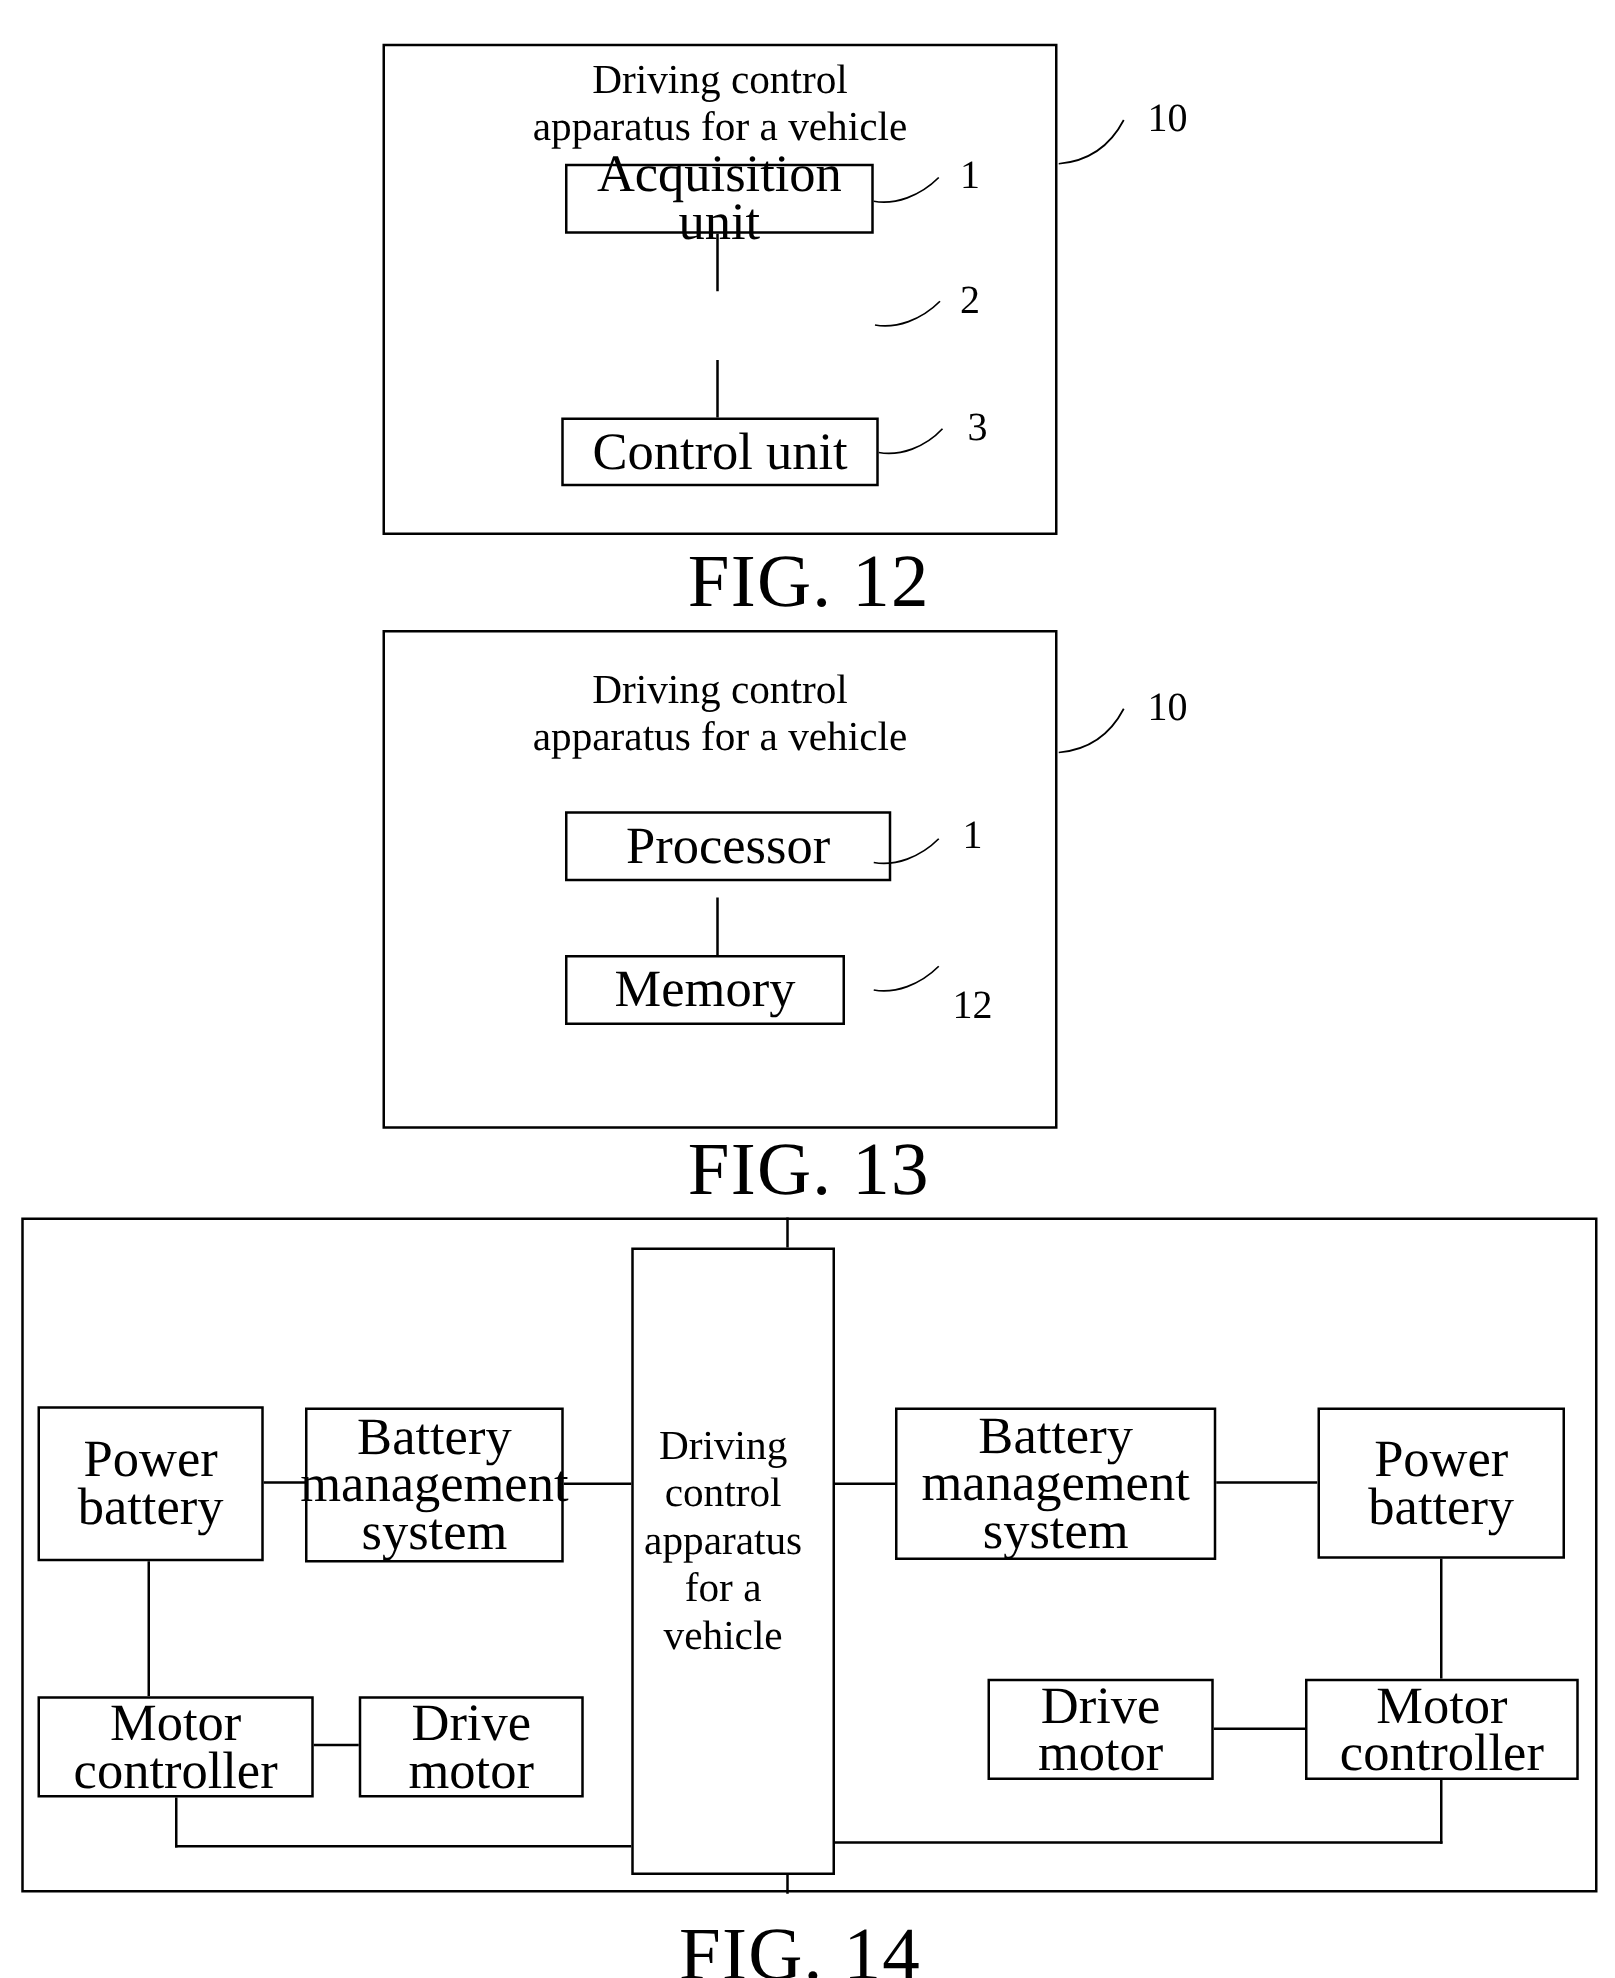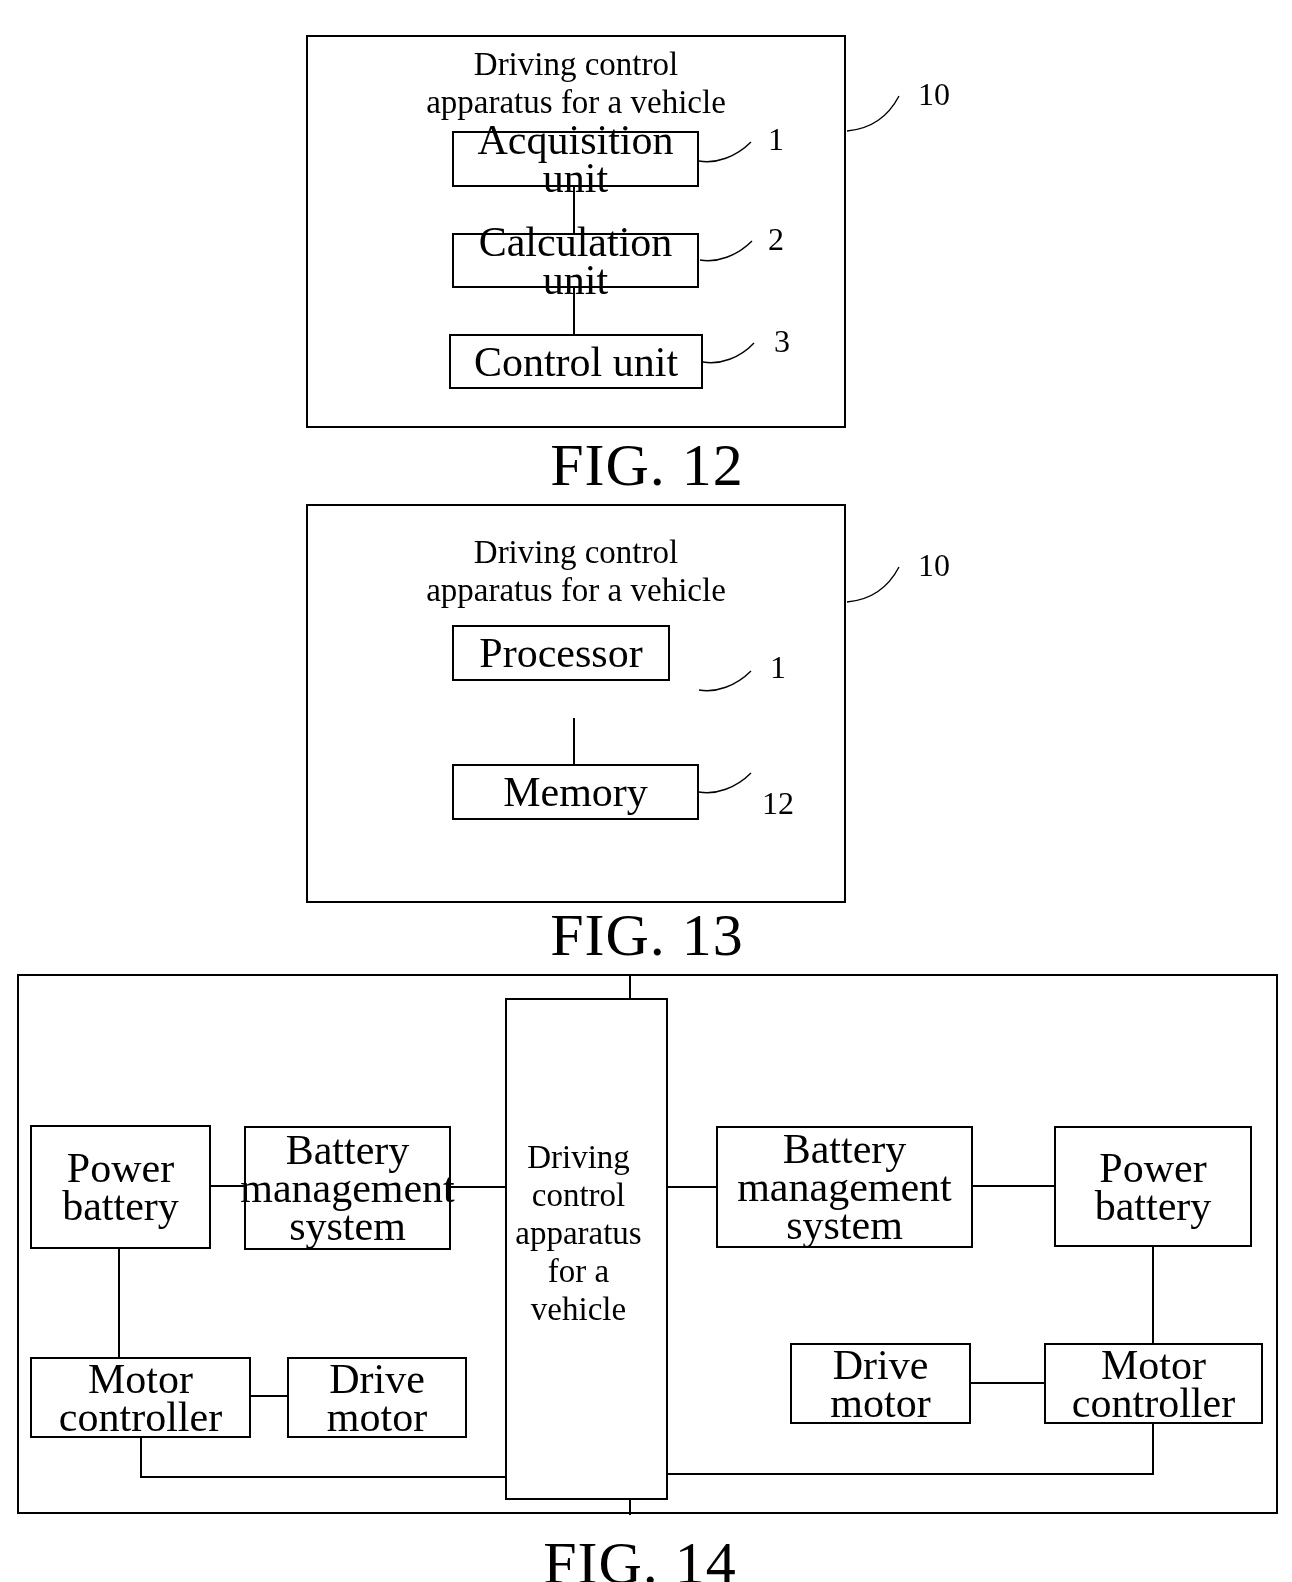--- a/index.html
+++ b/index.html
@@ -26,23 +26,20 @@
   <div class="outer" style="left:306px;top:14px;width:540px;height:393px;"></div>
 
   <div class="title" style="left:306px;top:24px;width:540px;">
     <div>Driving control</div>
     <div>apparatus for a vehicle</div>
   </div>
 
   <div class="box" style="left:452px;top:110px;width:247px;height:56px;">
     <span>Acquisition unit</span>
   </div>
-  <div class="box" style="left:452px;top:212px;width:247px;height:55px;">
-    <span>Calculation unit</span>
-  </div>
   <div class="box" style="left:449px;top:313px;width:254px;height:55px;">
     <span>Control unit</span>
   </div>
 
   <div class="vline" style="left:573px;top:166px;height:46px;"></div>
   <div class="vline" style="left:573px;top:267px;height:46px;"></div>
 
   <div class="ref" style="left:746px;top:100px;width:60px;">1</div>
   <div class="ref" style="left:746px;top:200px;width:60px;">2</div>
   <div class="ref" style="left:752px;top:302px;width:60px;">3</div>
@@ -50,24 +47,24 @@
 
   <div class="caption" style="left:447px;top:414px;width:400px;">FIG. 12</div>
 
   <div class="outer" style="left:306px;top:483px;width:540px;height:399px;"></div>
 
   <div class="title" style="left:306px;top:512px;width:540px;">
     <div>Driving control</div>
     <div>apparatus for a vehicle</div>
   </div>
 
-  <div class="box" style="left:452px;top:604px;width:218px;height:56px;text-align:right;">
+  <div class="box" style="left:452px;top:628px;width:261px;height:56px;text-align:right;">
     <span>Processor</span>
   </div>
-  <div class="box" style="left:452px;top:743px;width:247px;height:56px;">
+  <div class="box" style="left:452px;top:743px;width:224px;height:56px;">
     <span>Memory</span>
   </div>
 
   <div class="vline" style="left:573px;top:697px;height:46px;"></div>
 
   <div class="ref" style="left:748px;top:628px;width:60px;">1</div>
   <div class="ref" style="left:748px;top:764px;width:60px;">12</div>
   <div class="ref" style="left:908px;top:526px;width:52px;">10</div>
 
   <div class="caption" style="left:447px;top:884px;width:400px;">FIG. 13</div>

